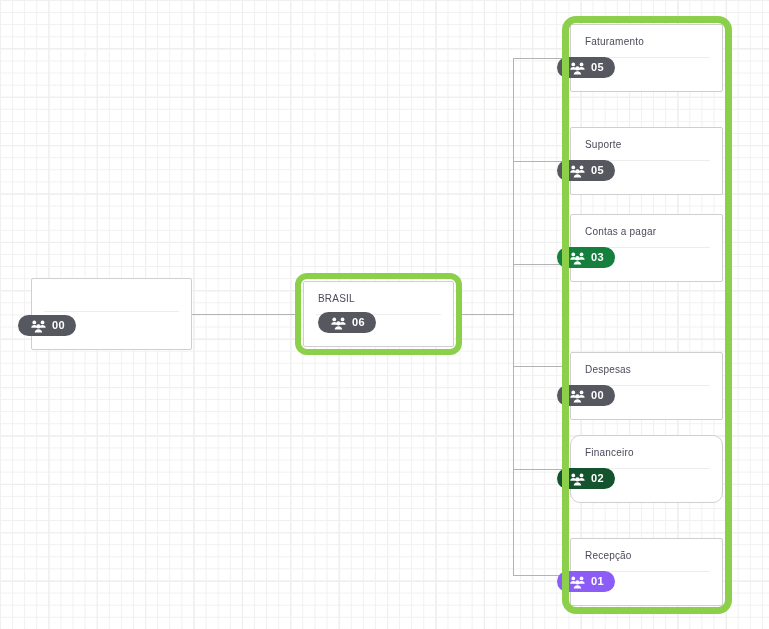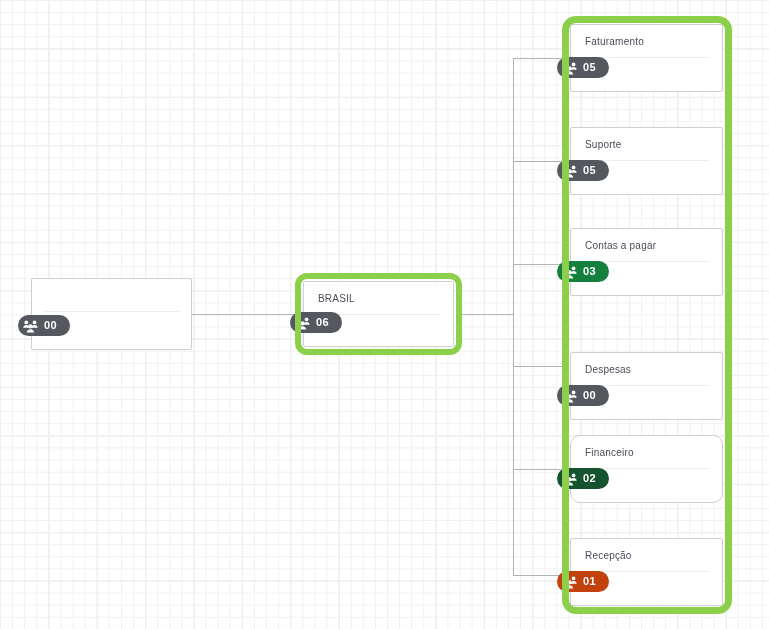--- a/index.html
+++ b/index.html
@@ -65,21 +65,21 @@
     top: 32px;
     height: 1px;
     background: #ededed;
   }
   .badge {
     position: absolute;
     left: -14px;
     bottom: 13px;
     height: 21px;
     min-width: 52px;
-    padding: 0 11px 0 5px;
+    padding: 0 11px 0 13px;
     border-radius: 11px;
     background: #55585f;
     display: flex;
     align-items: center;
     gap: 6px;
     box-sizing: border-box;
   }
   .badge-icon {
     display: block;
     width: 15px;
@@ -113,21 +113,21 @@
   #frame-brasil   { left: 295px; top: 273px; width: 167px; height: 82px; }
   #frame-group    { left: 562px; top: 16px;  width: 170px; height: 598px; }
 
   .child {
     left: 570px;
     width: 153px;
     height: 68px;
   }
   #node-c0 { top: 24px;  }
   #node-c1 { top: 127px; }
-  #node-c2 { top: 228px; text-align: right; }
+  #node-c2 { top: 214px; text-align: right; }
   #node-c3 { top: 328px; margin-top: 24px; }
   #node-c4 { top: 435px; border-radius: 10px; }
   #node-c5 { top: 538px; }
 </style>
 </head>
 <body>
 
 <div id="canvas">
 
   <div class="conn h" style="left: 192px; top: 314px; width: 103px; background: rgb(179, 179, 179);"></div>
@@ -155,21 +155,21 @@
         <circle cx="9.9" cy="9.4" r="2.9"></circle>
         <path d="M4.9 17.6c0-2.6 2.3-4.3 5-4.3s5 1.7 5 4.3z"></path>
       </svg>
       <span class="badge-count">00</span>
     </div>
   </div>
 
   <div class="node" id="node-brasil">
     <span class="node-title">BRASIL</span>
     <div class="node-divider"></div>
-    <div class="badge" style="background: rgb(85, 88, 95);">
+    <div class="badge" style="background: rgb(85, 88, 95); margin-left: 28px;">
       <svg class="badge-icon" viewBox="0 0 20 18" xmlns="http://www.w3.org/2000/svg" fill="#ffffff">
         <circle cx="4.4" cy="4.2" r="2.5"></circle>
         <path d="M0.3 11.2c0-2.2 1.9-3.6 4.1-3.6s4.1 1.4 4.1 3.6z"></path>
         <circle cx="15.4" cy="4.2" r="2.5"></circle>
         <path d="M11.3 11.2c0-2.2 1.9-3.6 4.1-3.6s4.1 1.4 4.1 3.6z"></path>
         <circle cx="9.9" cy="9.4" r="2.9"></circle>
         <path d="M4.9 17.6c0-2.6 2.3-4.3 5-4.3s5 1.7 5 4.3z"></path>
       </svg>
       <span class="badge-count">06</span>
     </div>
@@ -252,21 +252,21 @@
         <circle cx="9.9" cy="9.4" r="2.9"></circle>
         <path d="M4.9 17.6c0-2.6 2.3-4.3 5-4.3s5 1.7 5 4.3z"></path>
       </svg>
       <span class="badge-count">02</span>
     </div>
   </div>
 
   <div class="node child" id="node-c5">
     <span class="node-title">Recepção</span>
     <div class="node-divider"></div>
-    <div class="badge" style="background: #c2410c; margin-top: 40px;">
+    <div class="badge" style="background: #8b5cf6; margin-top: 40px;">
       <svg class="badge-icon" viewBox="0 0 20 18" xmlns="http://www.w3.org/2000/svg" fill="#ffffff">
         <circle cx="4.4" cy="4.2" r="2.5"></circle>
         <path d="M0.3 11.2c0-2.2 1.9-3.6 4.1-3.6s4.1 1.4 4.1 3.6z"></path>
         <circle cx="15.4" cy="4.2" r="2.5"></circle>
         <path d="M11.3 11.2c0-2.2 1.9-3.6 4.1-3.6s4.1 1.4 4.1 3.6z"></path>
         <circle cx="9.9" cy="9.4" r="2.9"></circle>
         <path d="M4.9 17.6c0-2.6 2.3-4.3 5-4.3s5 1.7 5 4.3z"></path>
       </svg>
       <span class="badge-count">01</span>
     </div>

